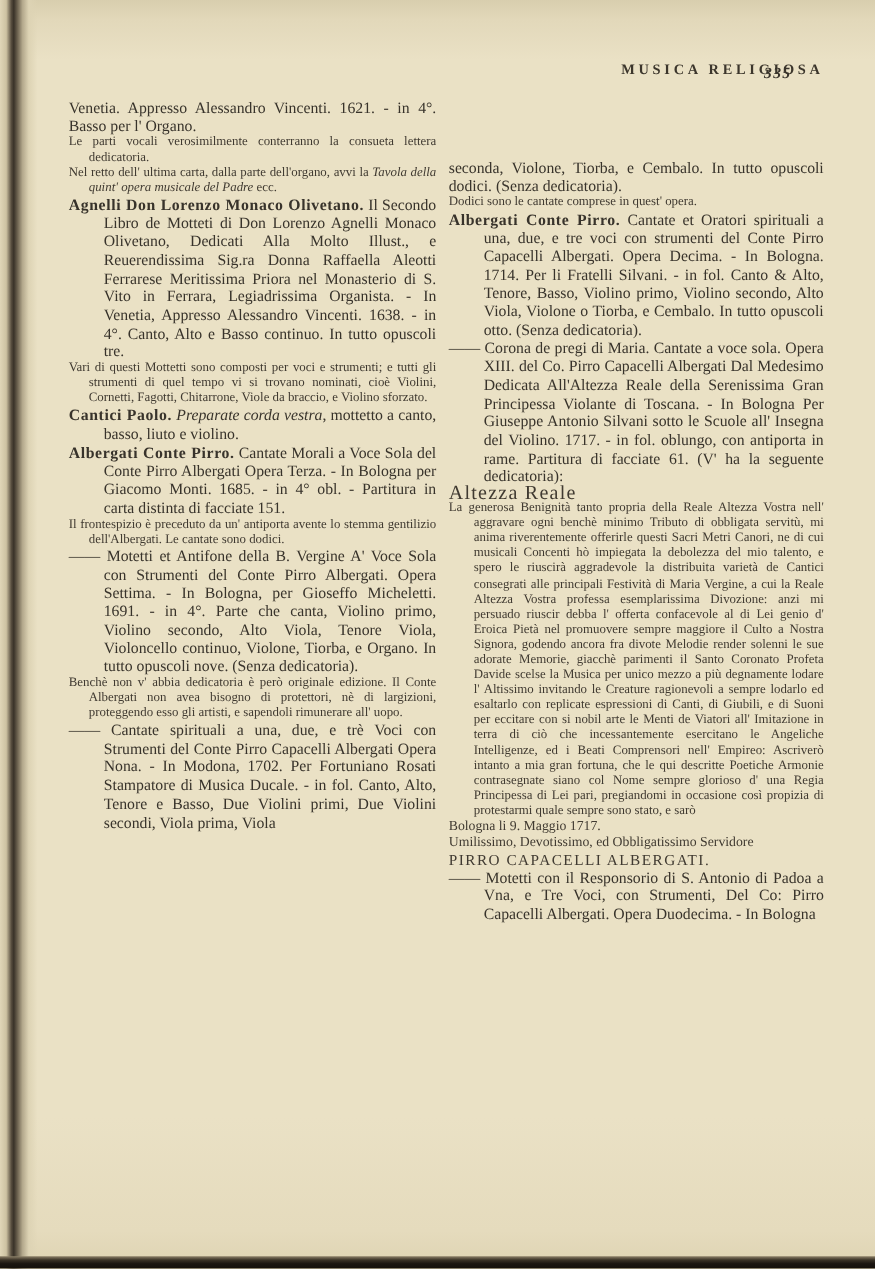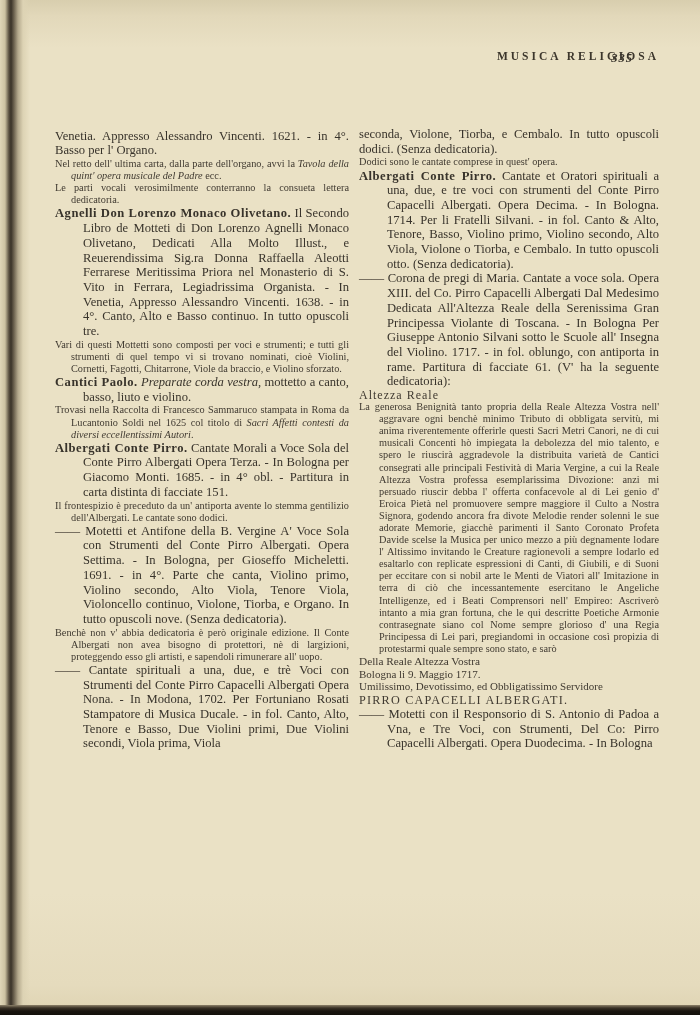--- a/index.html
+++ b/index.html
@@ -13,34 +13,34 @@
     position:absolute; left:0; top:0; width:30px; height:100%;
     background:linear-gradient(90deg,#e0d6b8 0px,#cdc2a2 5px,#584e3f 9px,#393228 11px,#6d6350 14px,#b3a88c 18px,#ddd3b4 23px,rgba(221,211,180,0) 30px);
   }
   .bottombar {
     position:absolute; left:0; bottom:0; width:100%; height:10px;
     background:linear-gradient(180deg,#8d8169 0px,#3a3226 3px,#1a1510 6px,#14100b 100%);
   }
   .header { position:absolute; top:50px; left:55px; width:604px; height:20px; }
   .htitle { text-align:right; font-size:11.5px; font-weight:bold; letter-spacing:3px; color:#3c362c; }
   .hpage  { position:absolute; right:26px; top:1px; font-size:12.5px; font-weight:bold; letter-spacing:1px;font-style:italic; }
-  .cols { position:absolute; top:79px; left:55px; width:604px; display:flex; gap:10px;align-items:flex-end; }
+  .cols { position:absolute; top:79px; left:55px; width:604px; display:flex; gap:10px; }
   .col { text-align:justify; }
   .col-left  { width:294px; }
   .col-right { width:300px;margin-top:48px; }
 
   p.blk { margin:0; text-align:justify; hyphens:none; }
   .entry { font-size:12.6px; line-height:14.7px; padding-left:28px; text-indent:-28px; margin-top:15px; }
   .sect  { margin-top:21px; }
   .dash  { margin-top:18px; }
   .cont  { font-size:12.6px; line-height:14.7px; margin-left:28px; margin-top:0; }
   .note  { font-size:10.3px; line-height:12.1px; padding-left:16px; text-indent:-16px; margin-top:8px; color:#403a31; }
   .tight { margin-top:3px; }
   .ctr   { text-align:center; padding-left:0; text-indent:0; }
-  .altezza { font-size:12px; line-height:12px; letter-spacing:1px; margin-top:11px; color:#403a31; }
+  .altezza { font-size:16px; line-height:12px; letter-spacing:1px; margin-top:11px; color:#403a31; }
   .ded   { margin-top:5px; padding-left:20px; text-indent:-20px; }
   .ind1  { font-size:11.3px; line-height:12.5px; margin-left:14px; margin-top:1px; text-align:left; }
   .ind2  { font-size:11px;  line-height:12.5px; margin-left:40px; margin-top:2px; text-align:left; }
   .serv  { font-size:11px; line-height:13px; margin-top:6px; text-align:center; padding-left:0; text-indent:0; }
   .caps  { font-size:12.2px; line-height:14px; letter-spacing:1.2px; margin-top:3px; text-align:center; padding-left:0; text-indent:0; }
   .bold  { font-weight:bold; letter-spacing:0.5px; }
   .ital  { font-style:italic; }
 </style>
 </head>
 <body>
@@ -49,40 +49,38 @@
   <div class="gutter"></div>
 
   <div class="header">
     <div class="htitle">MUSICA RELIGIOSA</div>
     <div class="hpage">335</div>
   </div>
 
   <div class="cols">
     <div class="col col-left">
         <p class="blk cont"><span>Venetia. Appresso Alessandro Vincenti. 1621. - in 4°. Basso per l' Organo.</span></p>
+        <p class="blk note tight"><span>Le parti vocali verosimilmente conterranno la consueta lettera dedicatoria.</span></p>
         <p class="blk note"><span>Nel retto dell' ultima carta, dalla parte dell'organo, avvi la </span><span class="ital">Tavola della quint' opera musicale del Padre</span><span> ecc.</span></p>
-        <p class="blk note tight"><span>Le parti vocali verosimilmente conterranno la consueta lettera dedicatoria.</span></p>
         <p class="blk entry sect"><span class="bold">Agnelli Don Lorenzo Monaco Olivetano.</span><span> Il Secondo Libro de Motteti di Don Lorenzo Agnelli Monaco Olivetano, Dedicati Alla Molto Illust., e Reuerendissima Sig.ra Donna Raffaella Aleotti Ferrarese Meritissima Priora nel Monasterio di S. Vito in Ferrara, Legiadrissima Organista. - In Venetia, Appresso Alessandro Vincenti. 1638. - in 4°. Canto, Alto e Basso continuo. In tutto opuscoli tre.</span></p>
         <p class="blk note"><span>Vari di questi Mottetti sono composti per voci e strumenti; e tutti gli strumenti di quel tempo vi si trovano nominati, cioè Violini, Cornetti, Fagotti, Chitarrone, Viole da braccio, e Violino sforzato.</span></p>
         <p class="blk entry sect"><span class="bold">Cantici Paolo.</span><span> </span><span class="ital">Preparate corda vestra</span><span>, mottetto a canto, basso, liuto e violino.</span></p>
-        <p class="blk note"><span>Trovasi nella Raccolta di Francesco Sammaruco stampata in Roma da Lucantonio Soldi nel 1625 col titolo di </span><span class="ital">Sacri Affetti contesti da diversi eccellentissimi Autori</span><span>.</span></p>
         <p class="blk entry sect"><span class="bold">Albergati Conte Pirro.</span><span> Cantate Morali a Voce Sola del Conte Pirro Albergati Opera Terza. - In Bologna per Giacomo Monti. 1685. - in 4° obl. - Partitura in carta distinta di facciate 151.</span></p>
         <p class="blk note"><span>Il frontespizio è preceduto da un' antiporta avente lo stemma gentilizio dell'Albergati. Le cantate sono dodici.</span></p>
         <p class="blk entry dash"><span>—— Motetti et Antifone della B. Vergine A' Voce Sola con Strumenti del Conte Pirro Albergati. Opera Settima. - In Bologna, per Gioseffo Micheletti. 1691. - in 4°. Parte che canta, Violino primo, Violino secondo, Alto Viola, Tenore Viola, Violoncello continuo, Violone, Tiorba, e Organo. In tutto opuscoli nove. (Senza dedicatoria).</span></p>
         <p class="blk note"><span>Benchè non v' abbia dedicatoria è però originale edizione. Il Conte Albergati non avea bisogno di protettori, nè di largizioni, proteggendo esso gli artisti, e sapendoli rimunerare all' uopo.</span></p>
         <p class="blk entry dash"><span>—— Cantate spirituali a una, due, e trè Voci con Strumenti del Conte Pirro Capacelli Albergati Opera Nona. - In Modona, 1702. Per Fortuniano Rosati Stampatore di Musica Ducale. - in fol. Canto, Alto, Tenore e Basso, Due Violini primi, Due Violini secondi, Viola prima, Viola</span></p>
       </div>
     <div class="col col-right">
         <p class="blk cont"><span>seconda, Violone, Tiorba, e Cembalo. In tutto opuscoli dodici. (Senza dedicatoria).</span></p>
         <p class="blk note"><span>Dodici sono le cantate comprese in quest' opera.</span></p>
         <p class="blk entry sect"><span class="bold">Albergati Conte Pirro.</span><span> Cantate et Oratori spirituali a una, due, e tre voci con strumenti del Conte Pirro Capacelli Albergati. Opera Decima. - In Bologna. 1714. Per li Fratelli Silvani. - in fol. Canto &amp; Alto, Tenore, Basso, Violino primo, Violino secondo, Alto Viola, Violone o Tiorba, e Cembalo. In tutto opuscoli otto. (Senza dedicatoria).</span></p>
         <p class="blk entry dash"><span>—— Corona de pregi di Maria. Cantate a voce sola. Opera XIII. del Co. Pirro Capacelli Albergati Dal Medesimo Dedicata All'Altezza Reale della Serenissima Gran Principessa Violante di Toscana. - In Bologna Per Giuseppe Antonio Silvani sotto le Scuole all' Insegna del Violino. 1717. - in fol. oblungo, con antiporta in rame. Partitura di facciate 61. (V' ha la seguente dedicatoria):</span></p>
         <p class="blk note ctr altezza"><span>Altezza Reale</span></p>
         <p class="blk note ded"><span>La generosa Benignità tanto propria della Reale Altezza Vostra nell' aggravare ogni benchè minimo Tributo di obbligata servitù, mi anima riverentemente offerirle questi Sacri Metri Canori, ne di cui musicali Concenti hò impiegata la debolezza del mio talento, e spero le riuscirà aggradevole la distribuita varietà de Cantici consegrati alle principali Festività di Maria Vergine, a cui la Reale Altezza Vostra professa esemplarissima Divozione: anzi mi persuado riuscir debba l' offerta confacevole al di Lei genio d' Eroica Pietà nel promuovere sempre maggiore il Culto a Nostra Signora, godendo ancora fra divote Melodie render solenni le sue adorate Memorie, giacchè parimenti il Santo Coronato Profeta Davide scelse la Musica per unico mezzo a più degnamente lodare l' Altissimo invitando le Creature ragionevoli a sempre lodarlo ed esaltarlo con replicate espressioni di Canti, di Giubili, e di Suoni per eccitare con si nobil arte le Menti de Viatori all' Imitazione in terra di ciò che incessantemente esercitano le Angeliche Intelligenze, ed i Beati Comprensori nell' Empireo: Ascriverò intanto a mia gran fortuna, che le qui descritte Poetiche Armonie contrasegnate siano col Nome sempre glorioso d' una Regia Principessa di Lei pari, pregiandomi in occasione così propizia di protestarmi quale sempre sono stato, e sarò</span></p>
-        <p class="blk note ind1"><span>Della Reale Altezza Vostra</span></p>
         <p class="blk note ind2"><span>Bologna li 9. Maggio 1717.</span></p>
         <p class="blk note serv"><span>Umilissimo, Devotissimo, ed Obbligatissimo Servidore</span></p>
         <p class="blk note caps"><span>PIRRO CAPACELLI ALBERGATI.</span></p>
         <p class="blk entry dash"><span>—— Motetti con il Responsorio di S. Antonio di Padoa a Vna, e Tre Voci, con Strumenti, Del Co: Pirro Capacelli Albergati. Opera Duodecima. - In Bologna</span></p>
       </div>
   </div>
 
   <div class="bottombar"></div>
 </div>
 

